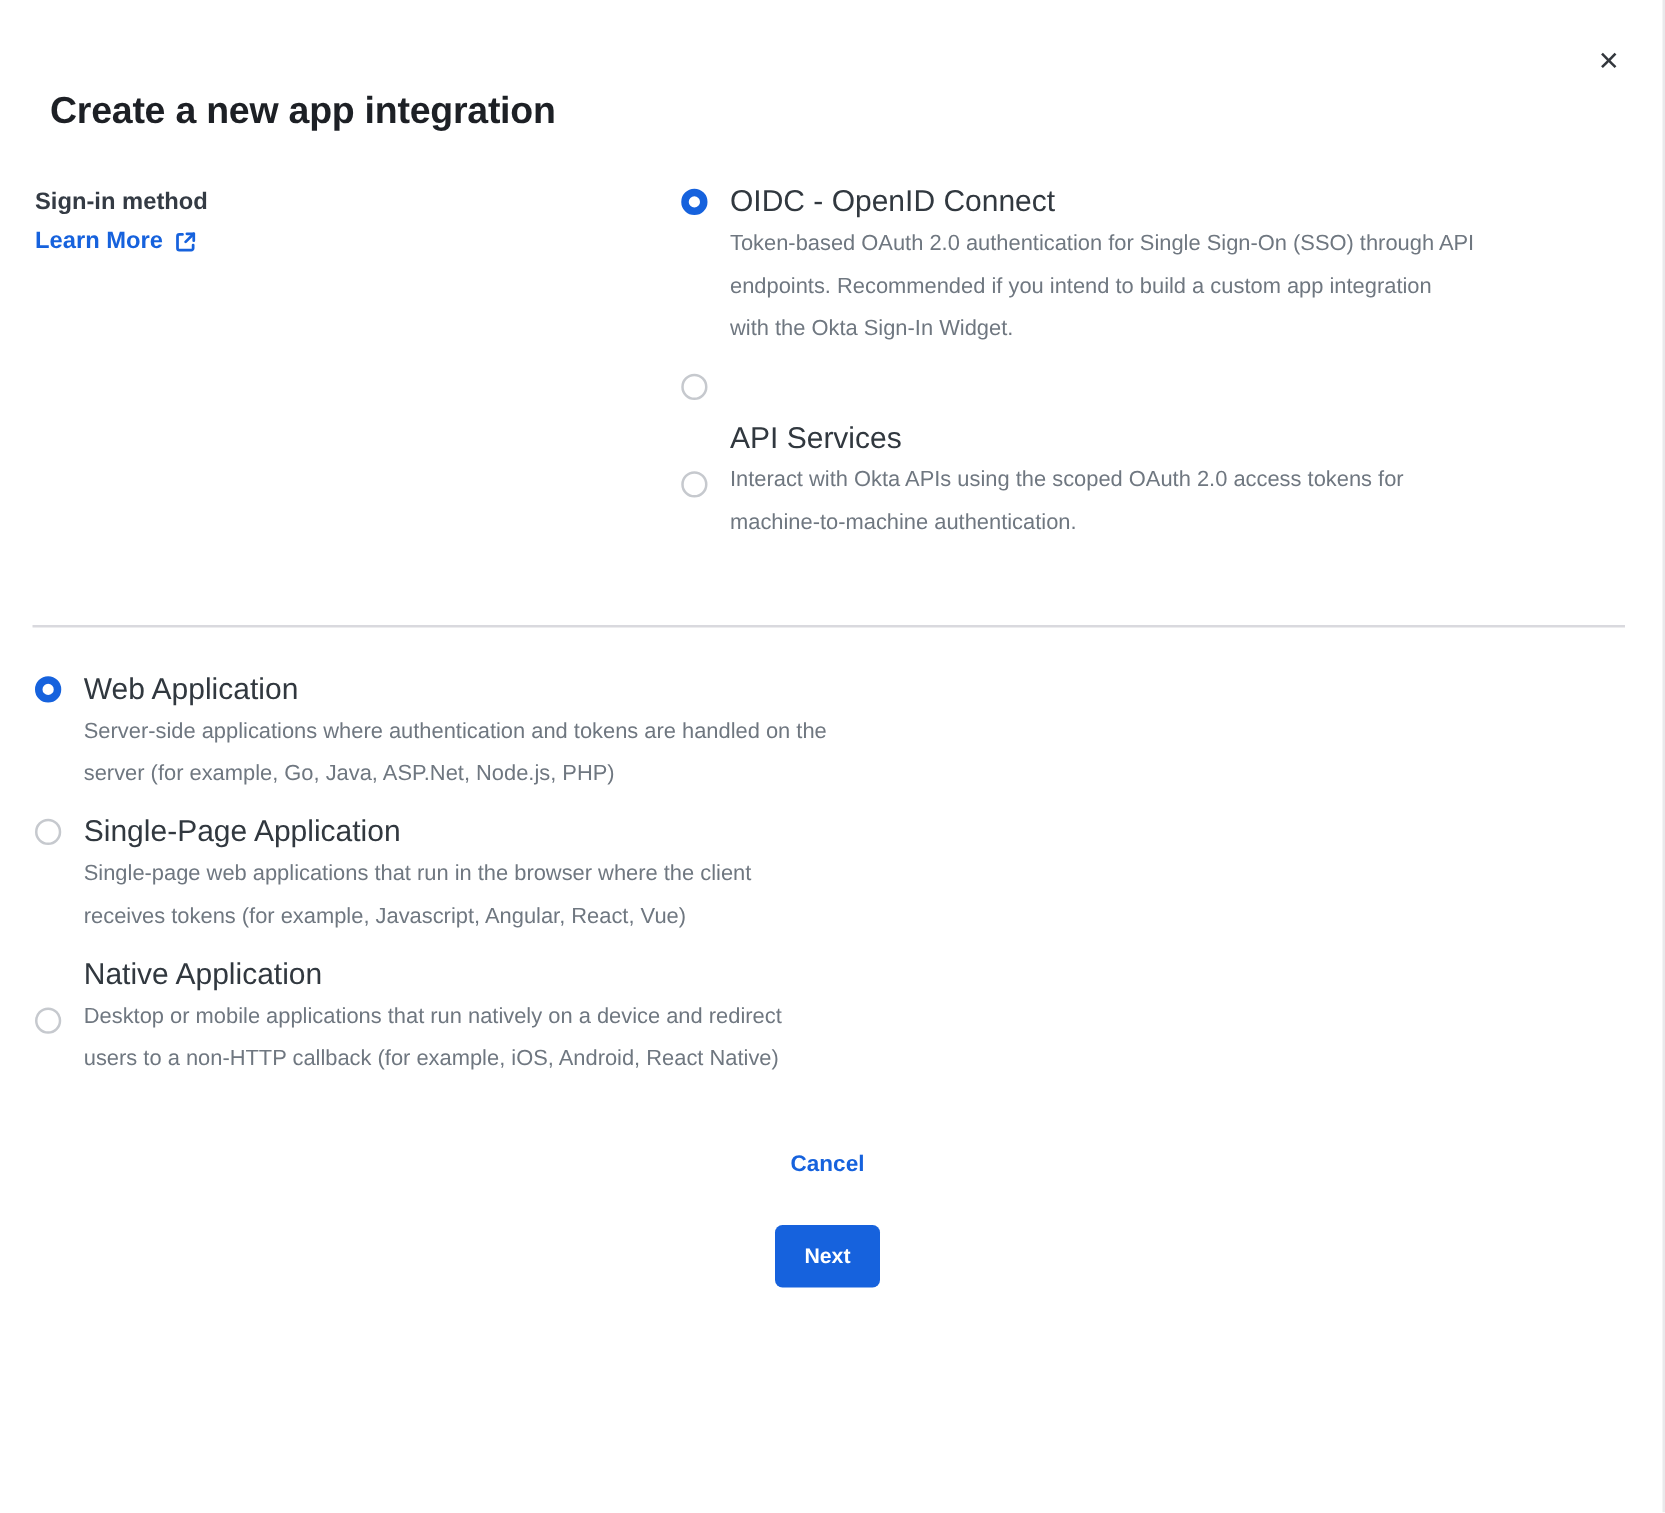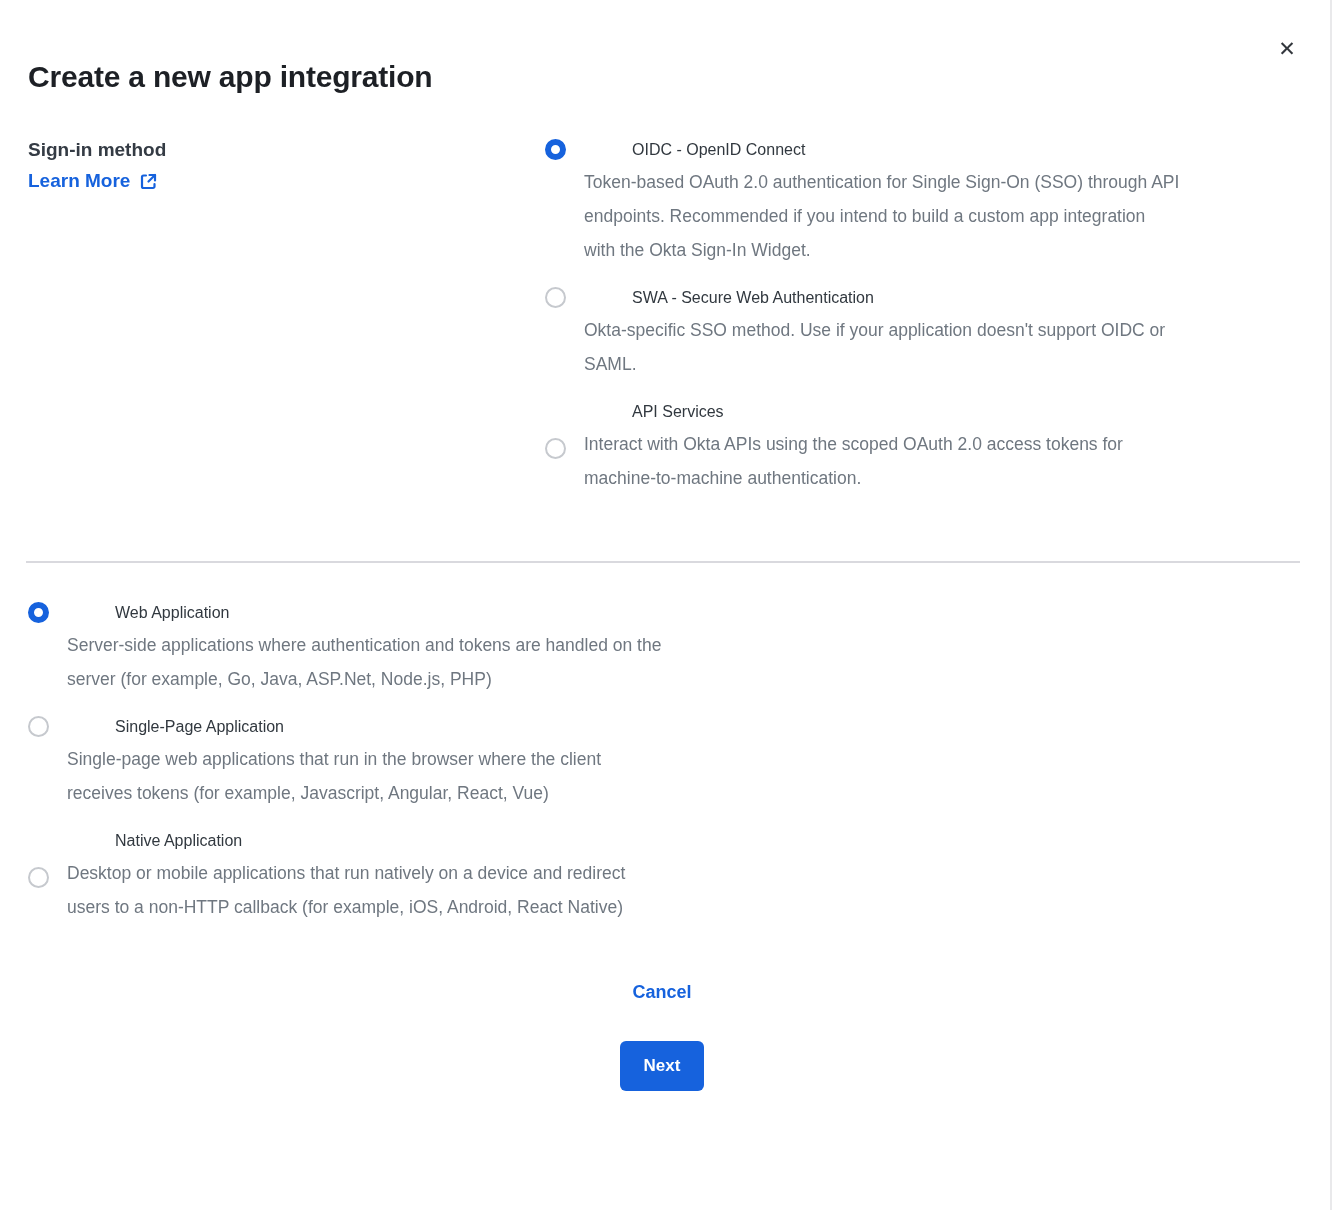--- a/index.html
+++ b/index.html
@@ -26,21 +26,21 @@
   .close-btn{
     position:absolute;top:36px;right:32px;
     width:26px;height:26px;
     display:flex;align-items:center;justify-content:center;
     font-size:21px;color:#33373d;cursor:pointer;
     background:none;border:none;padding:0;
     font-family:inherit;
   }
   .dialog{padding-top:60px;}
   .dialog-title{
-    margin:0;
+    margin:12px;
     padding:0 36px 0 28px;
     font-size:30px;
     font-weight:bold;
     color:var(--heading);
     letter-spacing:-0.2px;
   }
   .section{
     display:flex;
     padding:0 36px 0 28px;
     margin-top:44px;
@@ -69,23 +69,22 @@
     margin-bottom:19px;
   }
   .option:last-child{margin-bottom:0;align-items:center;}
   .radio{
     width:21px;height:21px;border-radius:50%;
     border:2px solid #c6c9ce;background:#fff;
     flex-shrink:0;margin-top:1px;cursor:pointer;
   }
   .radio.selected{border:6.5px solid var(--accent);}
   .option-label{
-    font-size:16px;color:#31383f;line-height:24px;
+    font-size:24px;color:#31383f;line-height:24px;
     cursor:pointer;
-    margin-left:48px;
   }
   .option-desc{
     font-size:17.5px;color:var(--body);line-height:34px;
     white-space:pre-line;margin-top:3px;
   }
   .divider{
     border:none;border-top:2px solid var(--divider);
     margin:66px 32px 0 26px;
   }
   .section-apptype{margin-top:38px;}
@@ -142,25 +141,20 @@
           <div class="option-label">OIDC - OpenID Connect</div>
           <div class="option-desc">Token-based OAuth 2.0 authentication for Single Sign-On (SSO) through API
 endpoints. Recommended if you intend to build a custom app integration
 with the Okta Sign-In Widget.</div>
         </div>
       </div>
 
 
       <div class="option">
         <span class="radio"></span>
-        <div>
-          <div class="option-label">SWA - Secure Web Authentication</div>
-          <div class="option-desc">Okta-specific SSO method. Use if your application doesn't support OIDC or
-SAML.</div>
-        </div>
       </div>
 
       <div class="option">
         <span class="radio"></span>
         <div>
           <div class="option-label">API Services</div>
           <div class="option-desc">Interact with Okta APIs using the scoped OAuth 2.0 access tokens for
 machine-to-machine authentication.</div>
         </div>
       </div>

